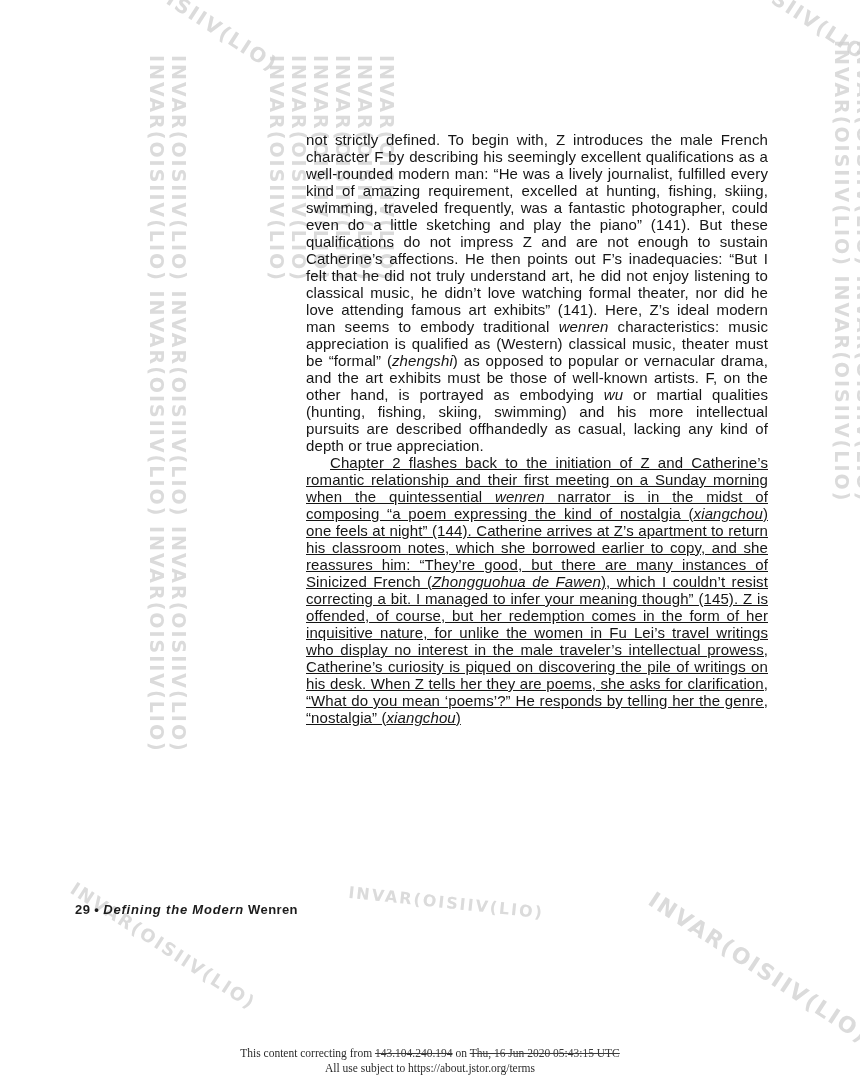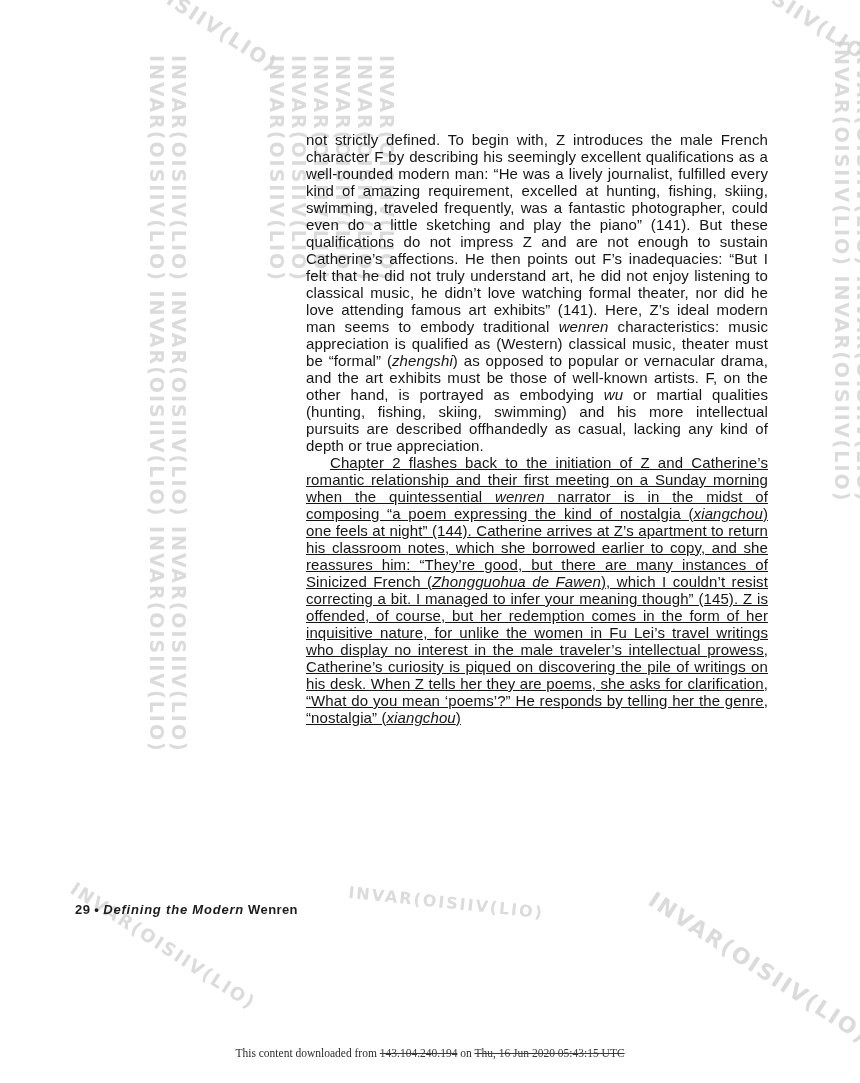--- a/index.html
+++ b/index.html
@@ -99,16 +99,17 @@
   <main class="text-block" id="body-text">
       <p class="para"><span>not strictly defined. To begin with, Z introduces the male French character F by describing his seemingly excellent qualifications as a well-rounded modern man: “He was a lively journalist, fulfilled every kind of amazing requirement, excelled at hunting, fishing, skiing, swimming, traveled frequently, was a fantastic photographer, could even do a little sketching and play the piano” (141). But these qualifications do not impress Z and are not enough to sustain Catherine’s affections. He then points out F’s inadequacies: “But I felt that he did not truly understand art, he did not enjoy listening to classical music, he didn’t love watching formal theater, nor did he love attending famous art exhibits” (141). Here, Z’s ideal modern man seems to embody traditional </span><em>wenren</em><span> characteristics: music appreciation is qualified as (Western) classical music, theater must be “formal” (</span><em>zhengshi</em><span>) as opposed to popular or vernacular drama, and the art exhibits must be those of well-known artists. F, on the other hand, is portrayed as embodying </span><em>wu</em><span> or martial qualities (hunting, fishing, skiing, swimming) and his more intellectual pursuits are described offhandedly as casual, lacking any kind of depth or true appreciation.</span></p>
       <p class="para indent"><span>Chapter 2 flashes back to the initiation of Z and Catherine’s romantic relationship and their first meeting on a Sunday morning when the quintessential </span><em>wenren</em><span> narrator is in the midst of composing “a poem expressing the kind of nostalgia (</span><em>xiangchou</em><span>) one feels at night” (144). Catherine arrives at Z’s apartment to return his classroom notes, which she borrowed earlier to copy, and she reassures him: “They’re good, but there are many instances of Sinicized French (</span><em>Zhongguohua de Fawen</em><span>), which I couldn’t resist correcting a bit. I managed to infer your meaning though” (145). Z is offended, of course, but her redemption comes in the form of her inquisitive nature, for unlike the women in Fu Lei’s travel writings who display no interest in the male traveler’s intellectual prowess, Catherine’s curiosity is piqued on discovering the pile of writings on his desk. When Z tells her they are poems, she asks for clarification, “What do you mean ‘poems’?” He responds by telling her the genre, “nostalgia” (</span><em>xiangchou</em><span>)</span></p>
     </main>
 
   <div class="footer">
     <span>29</span><span class="sep">•</span><span class="it">Defining the Modern</span>&nbsp;<span>Wenren</span>
   </div>
 
   <div class="jstor">
-    <div><span>This content downloaded from </span><span class="redacted">143.104.240.194</span><span> on </span><span class="redacted">Thu, 16 Jun 2020 05:43:15 UTC</span></div>
+    <div><span>This content correcting from </span><span class="redacted">143.104.240.194</span><span> on </span><span class="redacted">Thu, 16 Jun 2020 05:43:15 UTC</span></div>
+    <div>All use subject to https://about.jstor.org/terms</div>
   </div>
 
 </div>
 
 </body></html>

